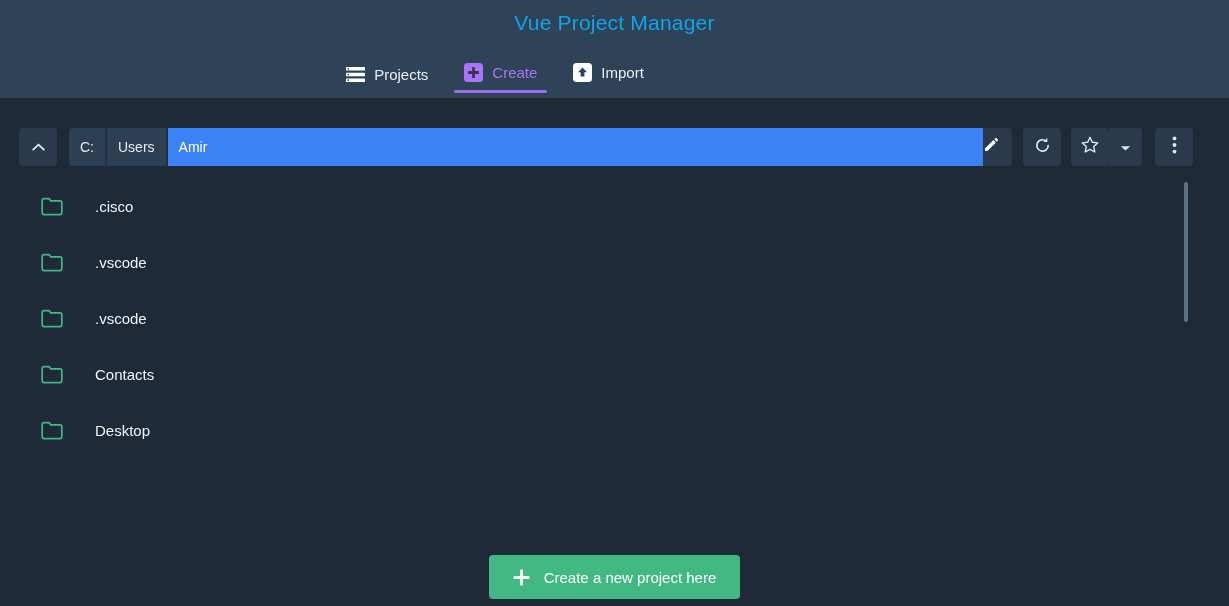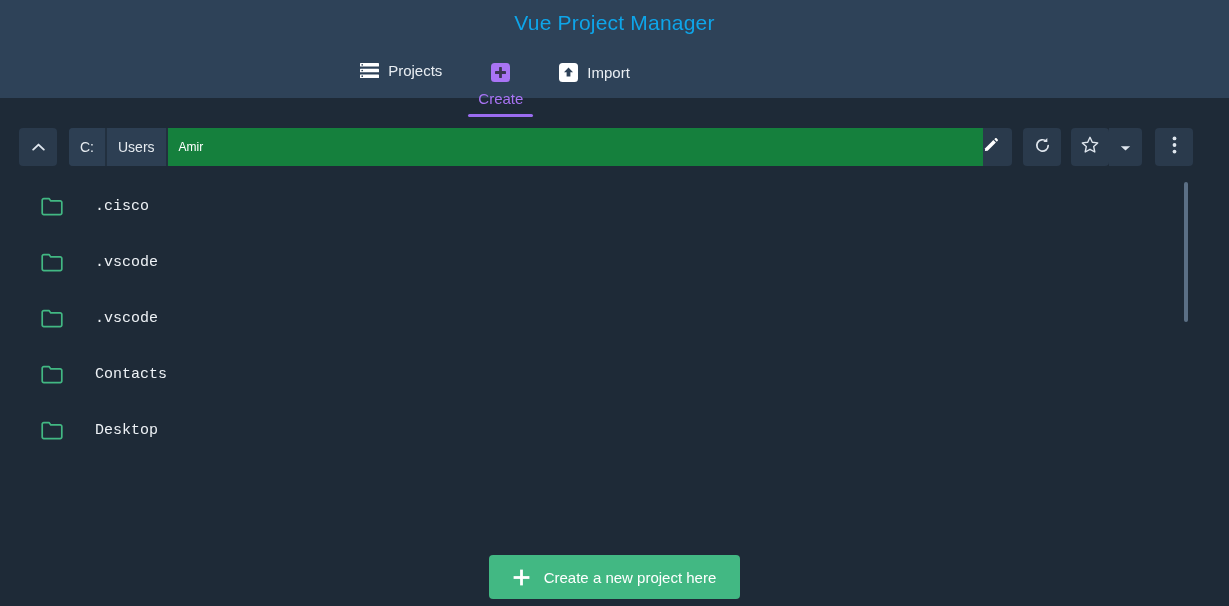--- a/index.html
+++ b/index.html
@@ -18,33 +18,33 @@
     background: #2e4258;
   }
   .app-title {
     position: absolute; top: 11px; left: 0; width: 1229px;
     text-align: center;
     font-size: 21px; color: #0ea5e9; font-weight: normal;
     letter-spacing: .2px;
   }
   .tabs {
     position: absolute; top: 57px; left: 0; width: 990px;
-    display: flex; justify-content: center; align-items: flex-start;
+    display: flex; justify-content: center; align-items: flex-end;
     gap: 0px;
   }
   .tab {
     display: flex; align-items: center; gap: 9px;
     padding: 6px 18px 11px 18px;
     cursor: pointer;
     position: relative;
     color: #e9eef3;
     font-size: 15px;
   }
   .tab .label { line-height: 1; }
-  .tab.active { color: #a974f5; flex-direction: column; }
+  .tab.active { color: #a974f5; }
   .tab.active::after {
     content: "";
     position: absolute; left: 8px; right: 8px; bottom: 0;
     height: 3px; background: #9a6cf0; border-radius: 2px;
   }
 
   
   .ico-list { width: 19px; height: 15px; display: block; }
   
   .ico-plussq { width: 19px; height: 19px; display: block; }
@@ -83,36 +83,35 @@
     padding: 0 11px;
     font-size: 14px; color: #e6ebf0;
     background: #2d3f53;
     border-right: 2px solid #22303f;
     cursor: pointer;
   }
   .seg-current {
     flex: 1;
     display: flex; align-items: center;
     padding: 0 11px;
-    font-size: 12px; color: #ffffff;
-    background: #15803d;
+    font-size: 14px; color: #ffffff;
+    background: #3b82f6;
     border-right: none;
     cursor: text;
   }
   .pencil-holder {
     display: flex; align-items: center; padding-right: 13px; cursor: pointer;
   }
 
   
   .filelist {
     position: absolute;
     top: 178px; left: 0;
     width: 1229px; height: 370px;
     overflow: hidden;
-    font-family: Liberation Mono, monospace;
   }
   .row {
     display: flex; align-items: center;
     height: 56px;
     padding-left: 41px;
     cursor: pointer;
   }
   .row .fname {
     margin-left: 32px;
     font-size: 15px; color: #eef2f6;

